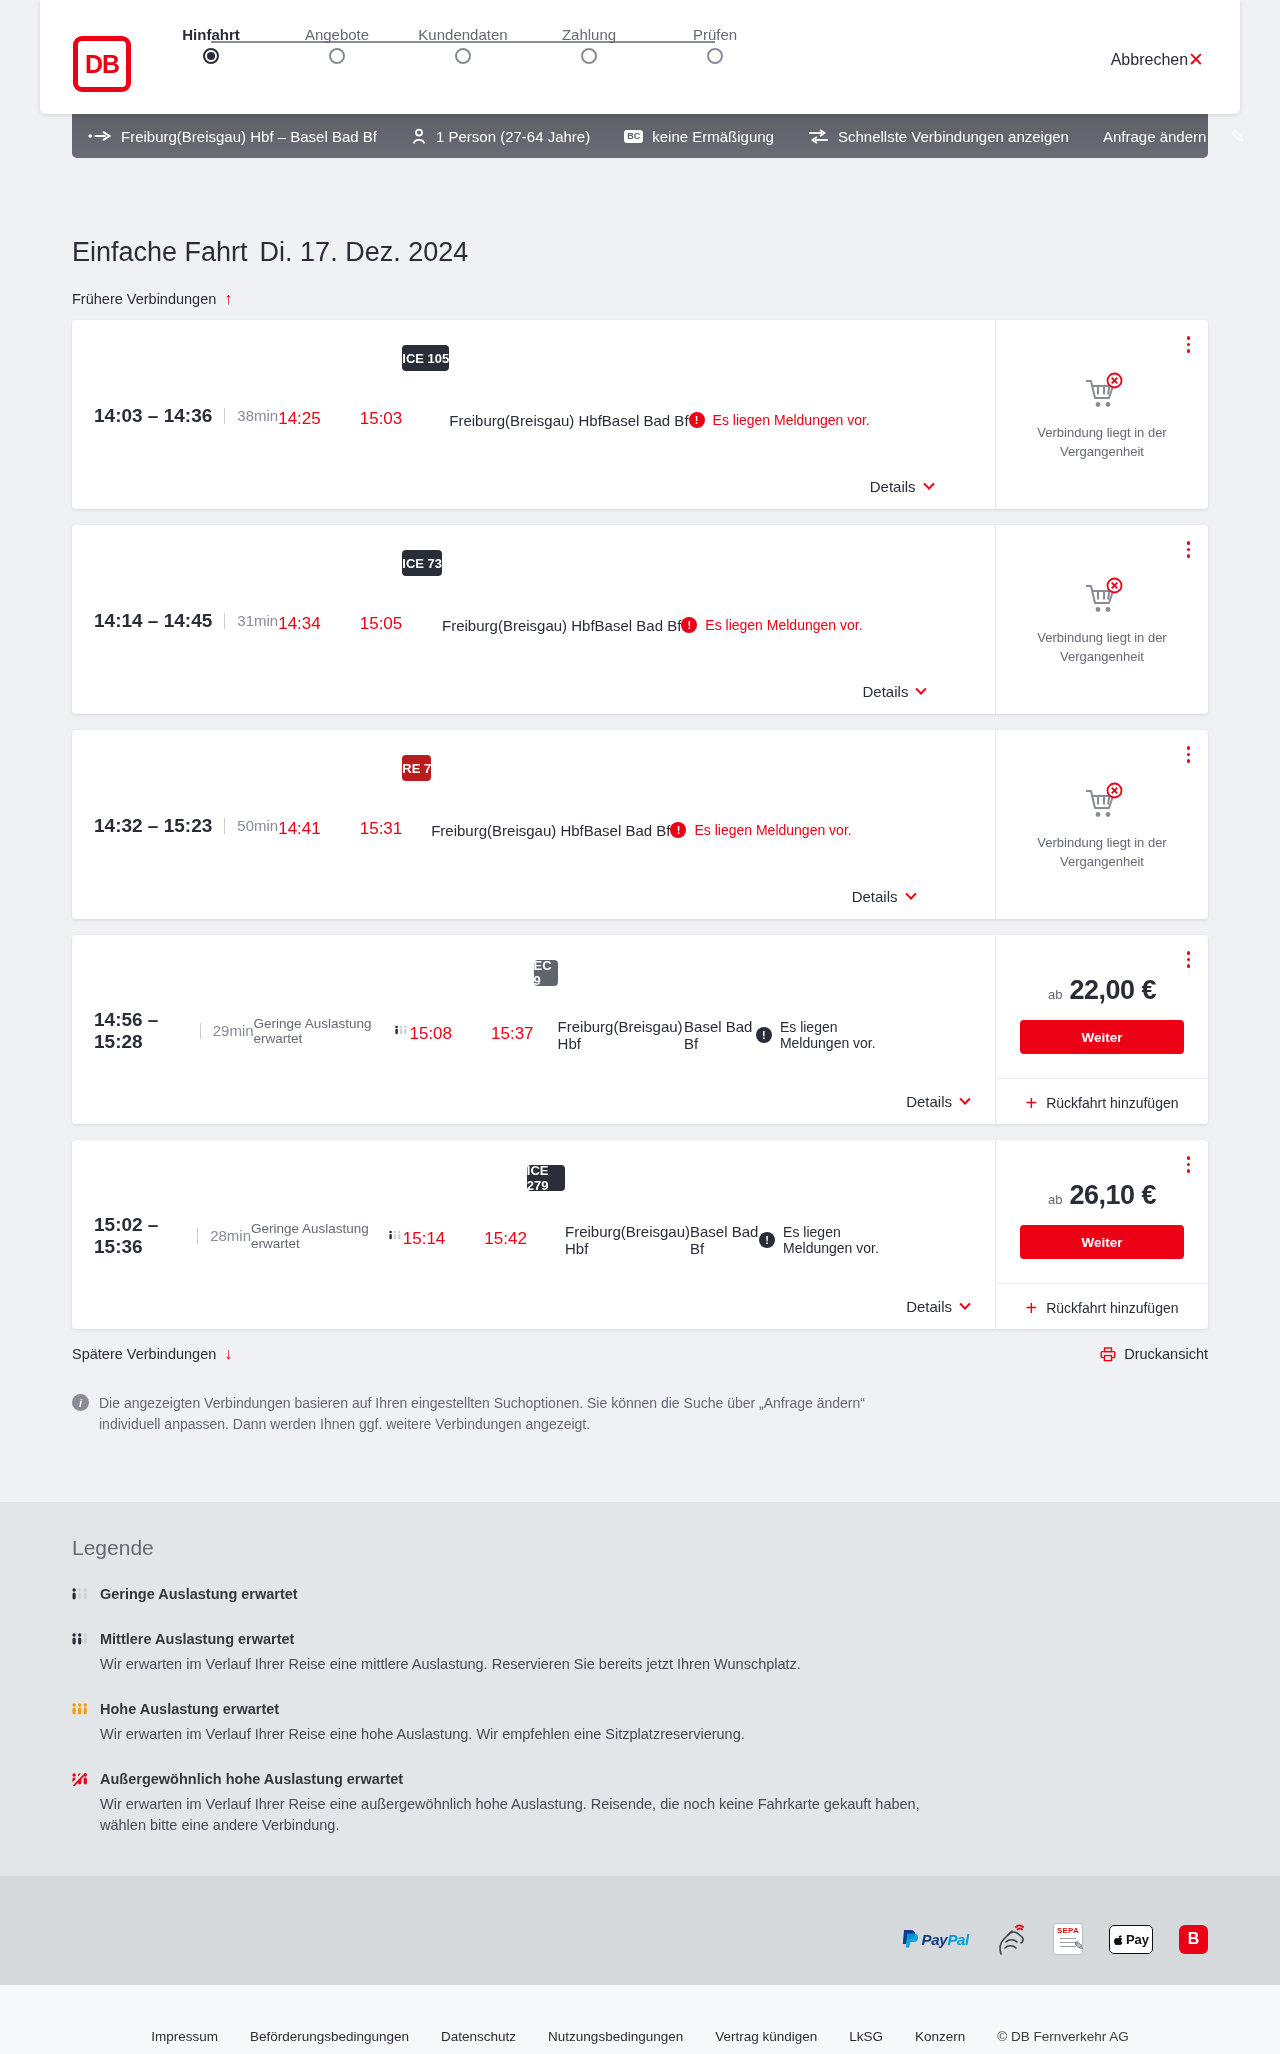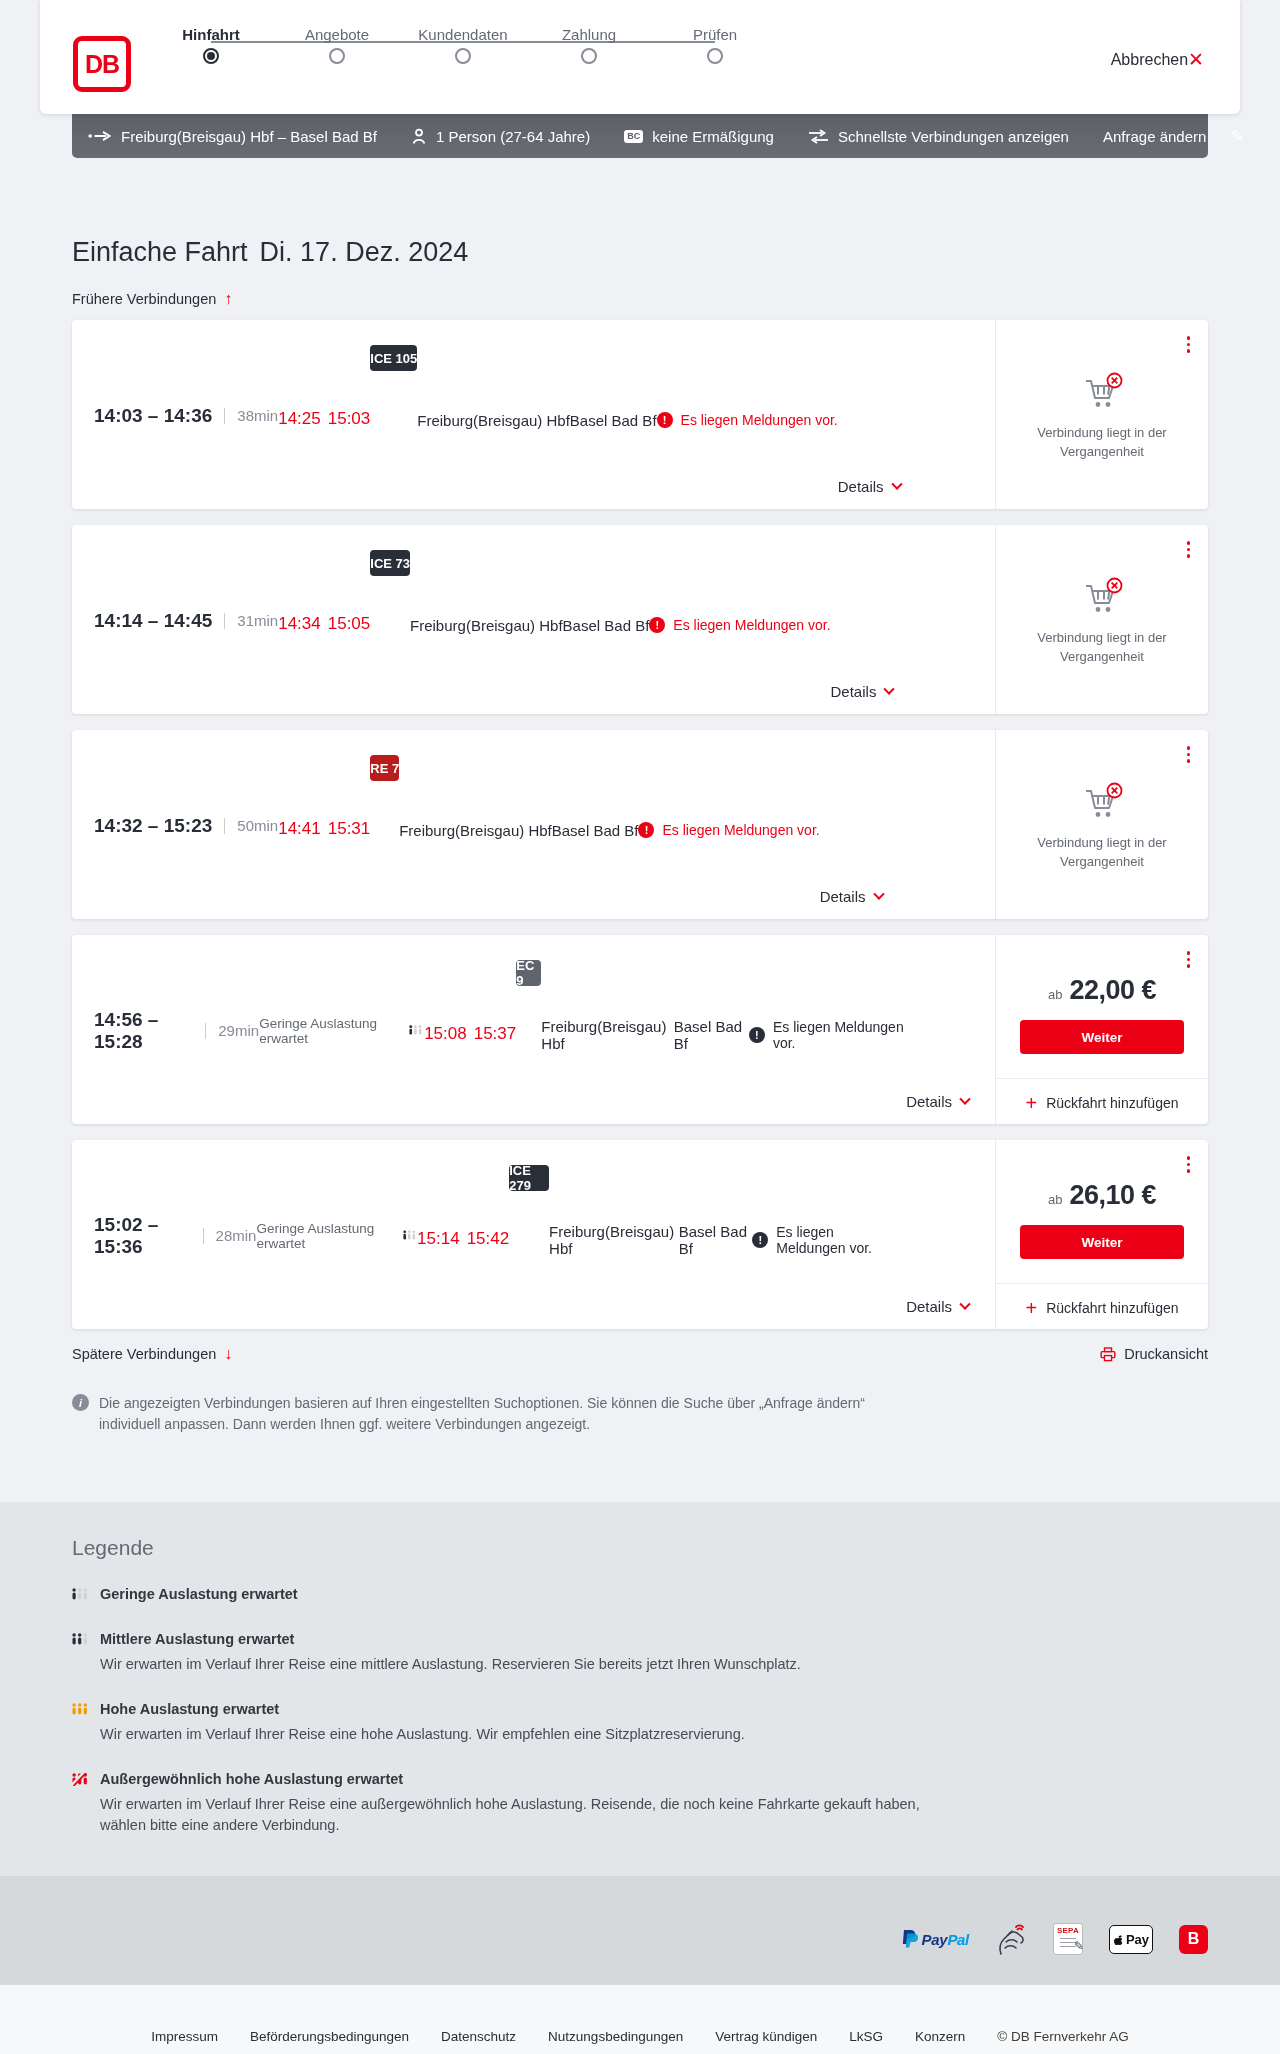--- a/index.html
+++ b/index.html
@@ -48,21 +48,21 @@
   
   .cards { margin-top:12px; }
   .card { display:flex; background:#fff; border-radius:4px; box-shadow:0 1px 3px rgba(40,45,55,.13);
           margin-bottom:16px; min-height:189px; }
   .card-main { flex:1; display:flex; flex-direction:row; padding:16px 26px 14px 22px; }
   .row { display:flex; align-items:center; }
   .time-range { font-size:19px; font-weight:bold; color:#282d37; }
   .vsep { width:1px; height:16px; background:#c9cdd2; margin:0 12px; }
   .duration { font-size:15px; color:#878c96; }
   .occupancy { margin-left:auto; display:flex; align-items:center; gap:8px; font-size:13.5px; color:#646973; }
-  .delays { margin-top:6px; gap:7px; font-size:17px; color:#ec0016; }
+  .delays { margin-top:6px; gap:39px; font-size:17px; color:#ec0016; }
   .trainbar { margin-top:9px; height:26px; border-radius:4px; display:flex; align-items:center; justify-content:center;
               color:#fff; font-size:13px; font-weight:bold; }
   .bar-ice { background:#292e38; }
   .bar-ec  { background:#60646c; }
   .bar-re  { background:#b91c1c; }
   .stations { margin-top:9px; justify-content:space-between; font-size:15px; color:#282d37; }
   .alertrow { margin-top:8px; gap:8px; font-size:14px; }
   .alert-ico { width:16px; height:16px; border-radius:50%; color:#fff; font-size:11px; font-weight:bold;
                display:flex; align-items:center; justify-content:center; flex:0 0 16px; }
   .alertrow.red  { color:#ec0016; } .alertrow.red  .alert-ico { background:#ec0016; }

